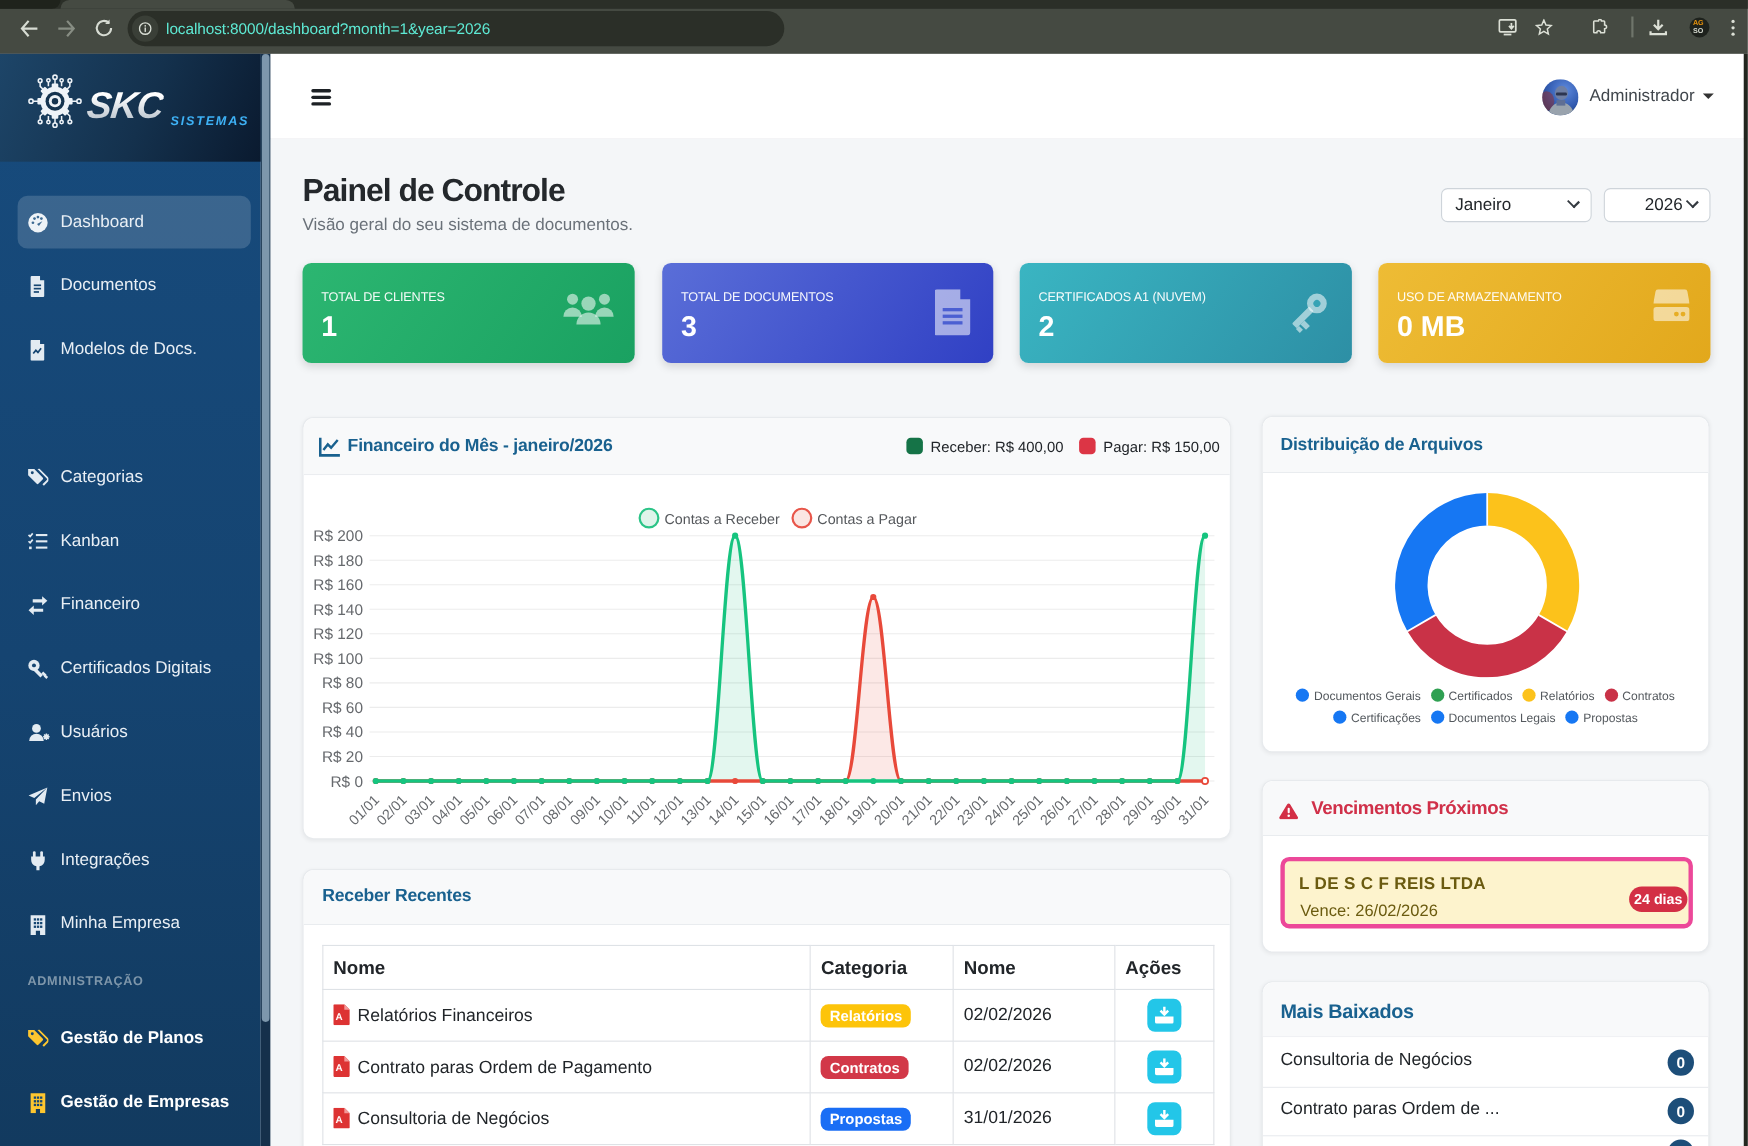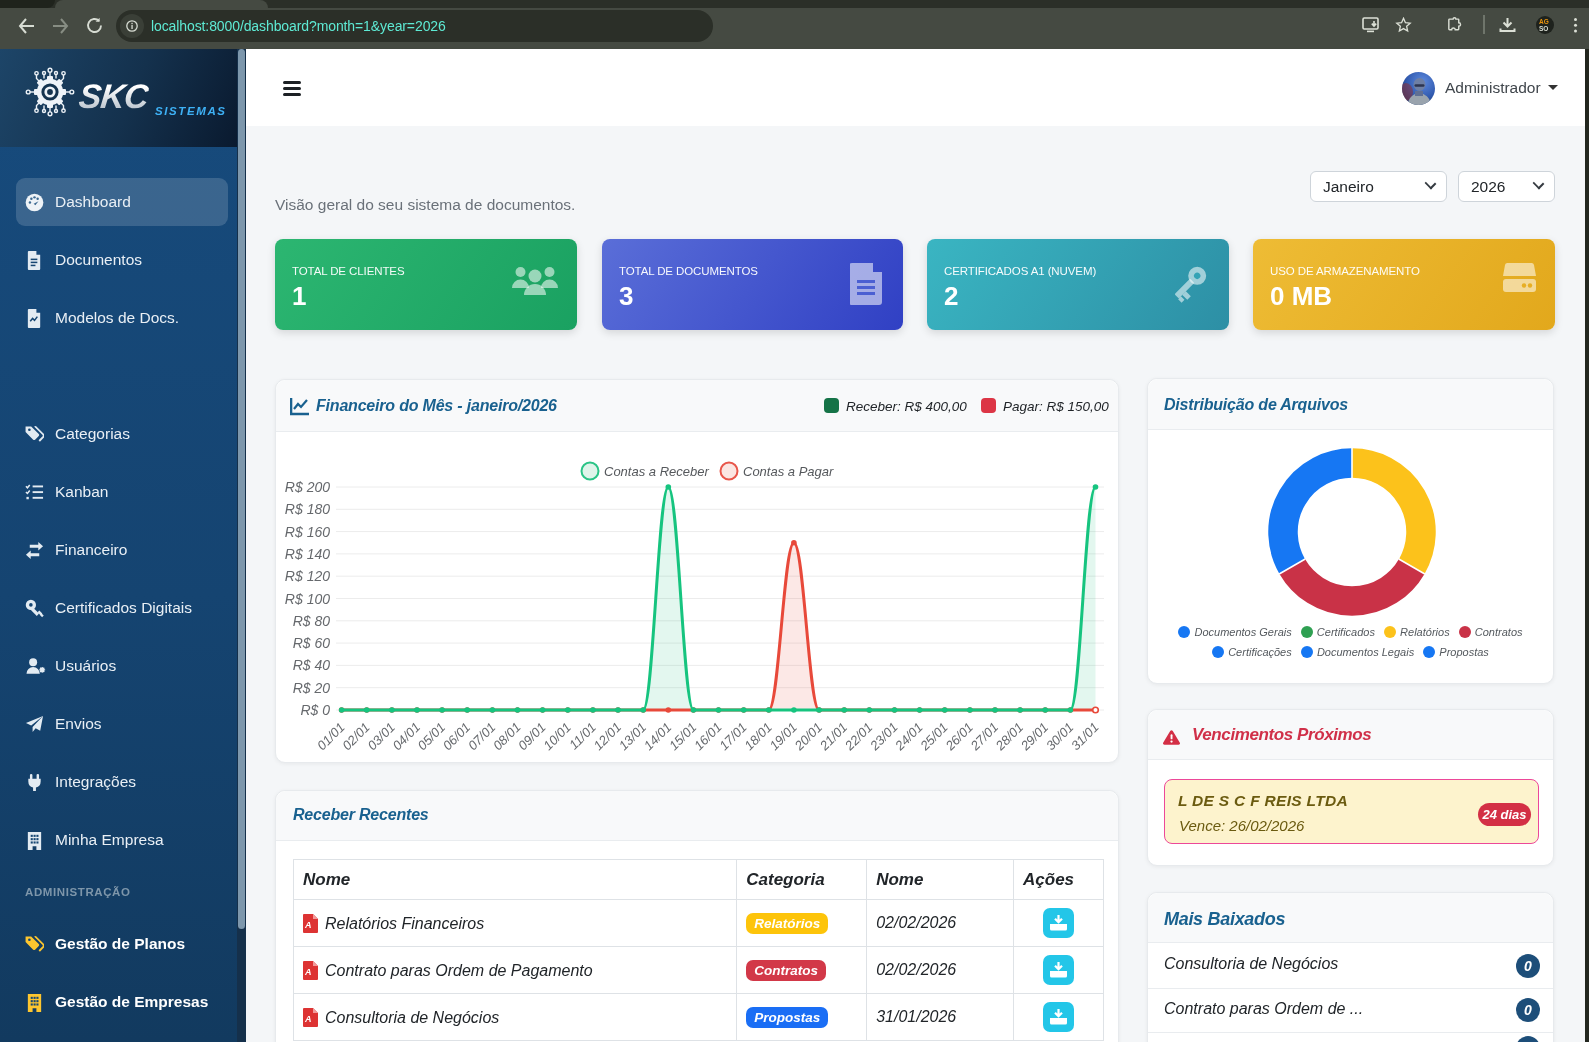--- a/index.html
+++ b/index.html
@@ -37,53 +37,53 @@
   #admname { position:absolute; left:1199px; top:30px; font-size:15.5px; color:#40464c; }
   #admcaret { position:absolute; left:1302px; top:36px; width:0; height:0; border-left:5px solid transparent; border-right:5px solid transparent; border-top:5.5px solid #333; }
 
   
   #content { left:246px; top:126px; width:1339px; height:916px; background:#f4f6f8; }
   h2#ptitle { position:absolute; left:29px; top:32px; font-size:29px; font-weight:bold; color:#24282c; letter-spacing:-0.9px; }
   #psub { position:absolute; left:29px; top:70px; font-size:15.5px; color:#6a7179; }
   .sel { position:absolute; top:45px; height:31px; background:#fff; border:1px solid #ced4da; border-radius:6px; font-size:15.5px; color:#212529; line-height:29px; padding-left:12px; }
   .sel .chev { position:absolute; right:11px; top:9px; width:9px; height:9px; border-right:2px solid #343a40; border-bottom:2px solid #343a40; transform:rotate(45deg) scale(1,0.85); transform-origin:center; margin-top:-2px; }
   #selmonth { left:1064px; width:137px; }
-  #selyear  { left:1212px; width:97px; }
+  #selyear  { left:1212px; width:97px;text-align:center; }
 
   
   .stat { position:absolute; top:113px; height:91px; border-radius:8px; box-shadow:0 3px 8px rgba(0,0,0,0.13); color:#fff; }
   .stat .t { position:absolute; left:17px; top:26px; font-size:11.5px; letter-spacing:-0.1px; color:rgba(255,255,255,0.95); }
   .stat .n { position:absolute; left:17px; top:42px; font-size:26px; font-weight:bold; }
   .stat svg { position:absolute; right:19px; top:24px; }
   #st1 { left:29px;  width:302px; background:linear-gradient(125deg,#2cb671 0%,#1aa161 100%); }
   #st2 { left:356px; width:301px; background:linear-gradient(125deg,#5a6ed8 0%,#3040c4 100%); }
   #st3 { left:681px; width:302px; background:linear-gradient(125deg,#3ab5c2 0%,#2d8fa5 100%); }
   #st4 { left:1007px; width:302px; background:linear-gradient(125deg,#eebc35 0%,#e2a81c 100%); }
 
   
-  .card { position:absolute; background:#fff; border:1px solid #e7eaed; border-radius:10px; box-shadow:0 1px 4px rgba(0,0,0,0.06);font-style:italic; }
+  .card { position:absolute; background:#fff; border:1px solid #e7eaed; border-radius:10px; box-shadow:0 1px 4px rgba(0,0,0,0.06); }
   .chead { position:absolute; left:0; top:0; right:0; background:#f8f9fa; border-bottom:1px solid #e9ecef; border-radius:10px 10px 0 0; }
   .ctitle { position:absolute; font-weight:bold; color:#19618f; }
 
   #chartcard { left:29px; top:253px; width:844px; height:384px; }
   #chartcard .chead { height:52px; }
   #chartcard .ctitle { left:40px; top:17px; font-size:16px; letter-spacing:-0.2px; }
   .hleg { position:absolute; top:19px; font-size:13.5px; color:#212529; white-space:nowrap; }
   .hsq { position:absolute; top:18px; width:15px; height:15px; border-radius:4px; }
 
   #distcard { left:901px; top:252px; width:407px; height:306px; }
   #distcard .chead { height:51px; }
   #distcard .ctitle { left:16px; top:17px; font-size:16px; letter-spacing:-0.2px; }
   .dlegrow { position:absolute; width:100%; text-align:center; font-size:11px; color:#54595e; }
   .dot { display:inline-block; width:12px; height:12px; border-radius:50%; vertical-align:-2px; margin-right:4px; }
 
   #venccard { left:901px; top:583px; width:407px; height:157px; }
   #venccard .chead { height:50px; }
   #venccard .ctitle { left:44px; top:15px; font-size:17px; color:#d03049; letter-spacing:-0.4px; }
-  #vencalert { position:absolute; left:16px; top:69px; width:375px; height:65px; background:#fdf3cd; border:1px solid #ec4899; border-radius:8px; color:#6b5b10; }
+  #vencalert { position:absolute; left:16px; top:69px; width:375px; height:65px; background:#fdf3cd; border:4px solid #ec4899; border-radius:8px; color:#6b5b10; }
   #vencalert .vt { position:absolute; left:13px; top:12px; font-size:15.5px; font-weight:bold; letter-spacing:0.3px; }
   #vencalert .vd { position:absolute; left:14px; top:37px; font-size:15px; }
   #vencbadge { position:absolute; left:313px; top:23px; width:53px; height:23px; background:#d32f45; border-radius:12px; color:#fff; font-size:13px; font-weight:bold; text-align:center; line-height:23px; }
 
   #baixcard { left:901px; top:766px; width:407px; height:170px; }
   #baixcard .chead { height:50px; }
   #baixcard .ctitle { left:16px; top:16px; font-size:18px; letter-spacing:-0.3px; }
   .brow { position:absolute; left:0; width:100%; }
   .brow .bt { position:absolute; left:16px; top:12px; font-size:16px; color:#212529; }
   .bbadge { position:absolute; left:368px; width:24px; height:24px; background:#1d4e79; border-radius:50%; color:#fff; font-size:14px; font-weight:bold; text-align:center; line-height:24px; }
@@ -361,20 +361,21 @@
       <rect x="12.5" y="12.2" width="10" height="2.6" rx="1.2" fill="#2c3550"></rect>
       <path d="M6 33 a11 11 0 0 1 22.5 -1 l0.5 1 Z" fill="#99a3ad"></path>
       <rect x="13" y="19" width="8" height="5" fill="#5f6f94"></rect>
     </g>
   </svg>
   <div id="admname">Administrador</div>
   <div id="admcaret"></div>
 </div>
 
 <div id="content" class="abs">
+  <h2 id="ptitle">Painel de Controle</h2>
   <div id="psub">Visão geral do seu sistema de documentos.</div>
   <div class="sel" id="selmonth">Janeiro<span class="chev"></span></div>
   <div class="sel" id="selyear">2026<span class="chev"></span></div>
 
   <div class="stat" id="st1">
       <div class="t">TOTAL DE CLIENTES</div>
       <div class="n">1</div>
     <svg width="46" height="42" viewBox="0 0 46 42" fill="rgba(255,255,255,0.55)">
         <circle cx="23" cy="13" r="6.5"></circle>
         <path d="M12 32 a11 11 0 0 1 22 0 Z"></path>

